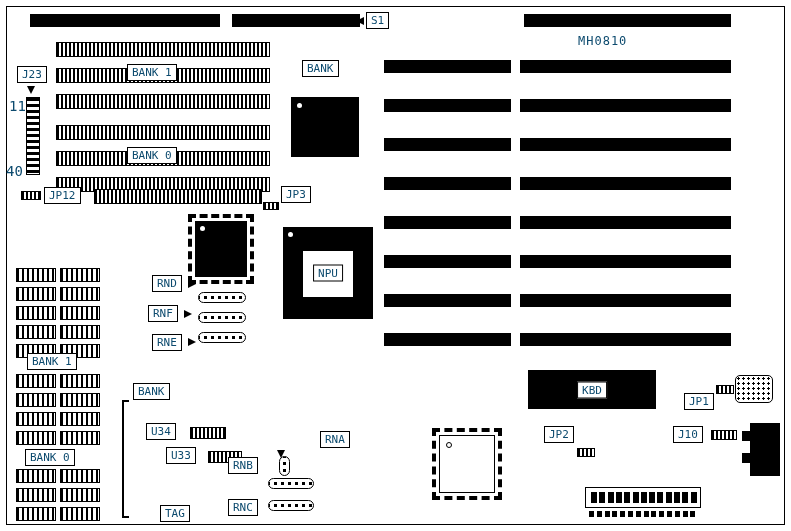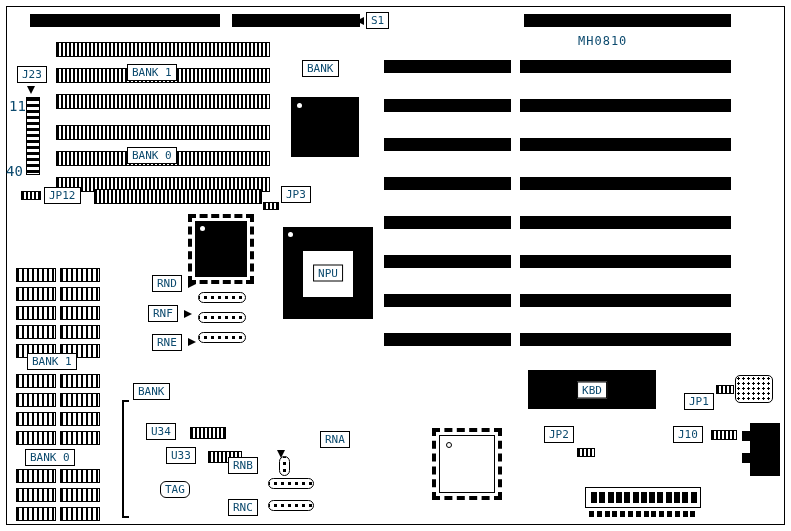--- a/index.html
+++ b/index.html
@@ -109,21 +109,21 @@
 
   <div class="lbl" style="left:133px;top:383px;">BANK</div>
   <div class="bracket" style="left:122px;top:400px;height:118px;"></div>
   <div class="lbl" style="left:27px;top:353px;">BANK 1</div>
   <div class="lbl" style="left:25px;top:449px;">BANK 0</div>
 
   <div class="lbl" style="left:146px;top:423px;">U34</div>
   <div class="pinblk" style="left:190px;top:427px;width:36px;height:12px;"></div>
   <div class="lbl" style="left:166px;top:447px;">U33</div>
   <div class="pinblk" style="left:208px;top:451px;width:34px;height:12px;"></div>
-  <div class="lbl" style="left:160px;top:481px;border-radius:6px;">TAG</div>
+  <div class="lbl" style="left:160px;top:505px;">TAG</div>
 
   <div class="lbl" style="left:272px;top:431px;margin-left:48px;">RNA</div>
   <div class="arrow-d" style="left:277px;top:450px;"></div>
   <div class="sip sipv" style="left:279px;top:456px;width:11px;height:20px;"></div>
   <div class="lbl" style="left:228px;top:457px;">RNB</div>
   <div class="sip" style="left:268px;top:478px;width:46px;height:11px;"></div>
   <div class="lbl" style="left:228px;top:499px;">RNC</div>
   <div class="sip" style="left:268px;top:500px;width:46px;height:11px;"></div>
 
 

